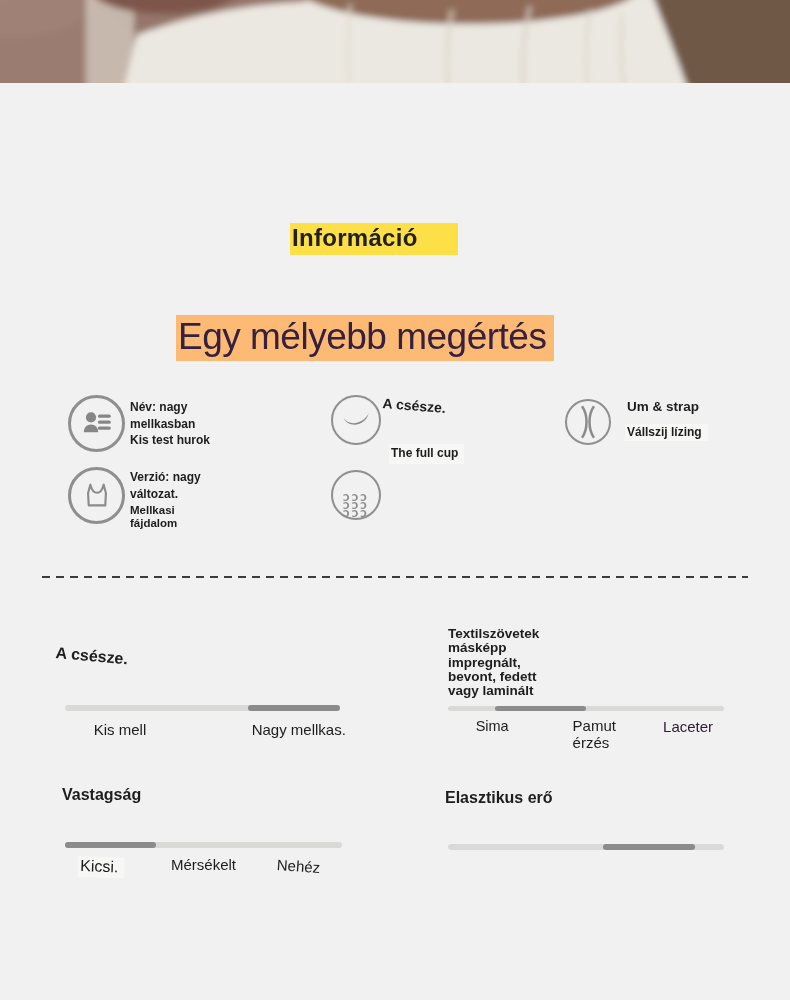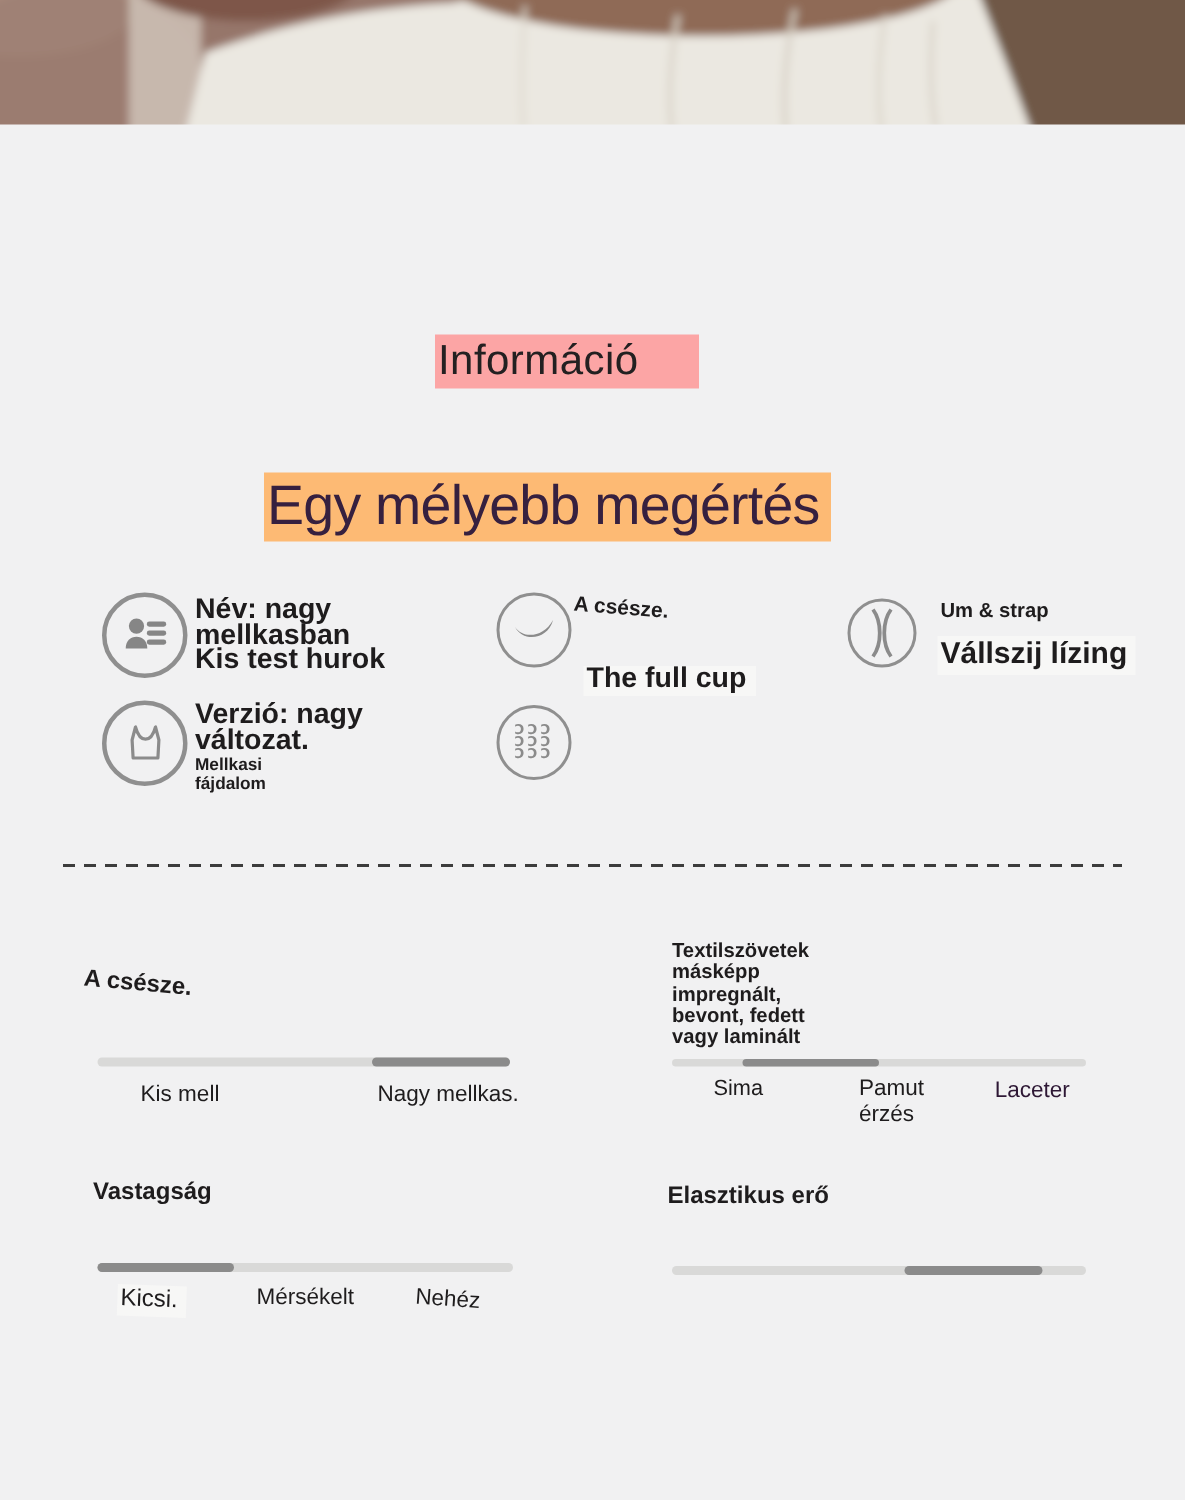--- a/index.html
+++ b/index.html
@@ -3,30 +3,30 @@
 <meta charset="utf-8">
 <style>
   html,body{margin:0;padding:0;}
   body{font-family:"Liberation Sans",sans-serif;}
   .page{position:relative;width:790px;height:1000px;background:#f1f1f2;overflow:hidden;}
 
   
   .hero{position:absolute;left:0;top:0;width:790px;height:83px;overflow:hidden;}
 
   
-  .eyebrow{position:absolute;left:290px;top:223px;font-size:28px;font-weight:400;color:#232021;
-           letter-spacing:.3px;background:#fca5a5;padding:1px 40px 3px 2px;}
+  .eyebrow{position:absolute;left:290px;top:223px;font-size:24px;font-weight:700;color:#232021;
+           letter-spacing:.3px;background:#fde047;padding:1px 40px 3px 2px;}
   .big-title{position:absolute;left:176px;top:281px;font-size:37px;font-weight:400;color:#36203f;
              letter-spacing:-.5px;background:#fdba74;padding:1px 8px 3px 2px;white-space:nowrap;margin-top:34px;}
 
   
   .circle{position:absolute;border-radius:50%;border:3px solid #8f8f8f;box-sizing:border-box;
           display:flex;align-items:center;justify-content:center;}
   .feat-text{position:absolute;font-weight:700;color:#1e1c1d;}
-  .feat-main{font-size:19px;line-height:16.5px;}
+  .feat-main{font-size:12px;line-height:16.5px;}
   .feat-sub{font-size:11.5px;line-height:13px;}
   .feat-eyebrow{font-size:14px;transform:rotate(4.5deg);transform-origin:left bottom;display:inline-block;}
   .hook-glyphs{font-family:"DejaVu Sans",sans-serif;font-size:9px;line-height:8px;font-weight:700;
                color:#8b8b8b;letter-spacing:2px;text-align:center;}
 
   
   .divider{position:absolute;left:42px;top:576px;width:706px;height:2px;
            background:repeating-linear-gradient(90deg,#3c3c3c 0 8px,transparent 8px 14px);}
 
   
@@ -102,37 +102,37 @@
   </div>
   <div class="feat-text feat-main ghost" style="left:389px;top:444px;">The full cup</div>
 
   <div class="circle" style="left:565px;top:399px;width:46px;height:46px;border-width:2.5px;">
     <svg width="40" height="40" viewBox="0 0 24 24" fill="none" stroke="#8b8b8b" stroke-width="1.5">
       <path d="M8.4 2.6 C12 7.5 12 16.5 8.4 21.4"></path>
       <path d="M15.6 2.6 C12 7.5 12 16.5 15.6 21.4"></path>
     </svg>
   </div>
   <div class="feat-text" style="left:627px;top:399px;font-size:13.5px;">Um &amp; strap</div>
-  <div class="feat-text ghost" style="left:625px;top:424px;font-size:20px;">Vállszij lízing</div>
+  <div class="feat-text ghost" style="left:625px;top:424px;font-size:12px;">Vállszij lízing</div>
 
   <div class="circle" style="left:68px;top:467px;width:57px;height:57px;">
     <svg width="32" height="32" viewBox="0 0 24 24" fill="none" stroke="#8b8b8b" stroke-width="1.6" stroke-linejoin="round">
       <path d="M7 3.5 L5.3 10 L5.8 19 L18.2 19 L18.7 10 L17 3.5 C15.8 8 14.3 9.6 12 9.6 C9.7 9.6 8.2 8 7 3.5 Z"></path>
     </svg>
   </div>
   <div class="feat-text feat-main" style="left:130px;top:469px;">
     <div>Verzió: nagy</div>
     <div>változat.</div>
   </div>
   <div class="feat-text feat-sub" style="left:130px;top:504px;">
     <div>Mellkasi</div>
     <div>fájdalom</div>
   </div>
 
-  <div class="circle" style="left:331px;top:470px;width:50px;height:50px;border-width:2.5px;">
+  <div class="circle" style="left:331px;top:470px;width:50px;height:50px;border-width:2.5px;align-items:flex-end;">
     <div class="hook-glyphs">
       <div>ƆƆƆ</div>
       <div>ƆƆƆ</div>
       <div>ƆƆƆ</div>
     </div>
   </div>
 
   <div class="divider"></div>
 
   <div class="scale-title tilt5" style="left:55px;top:644px;">A csésze.</div>

